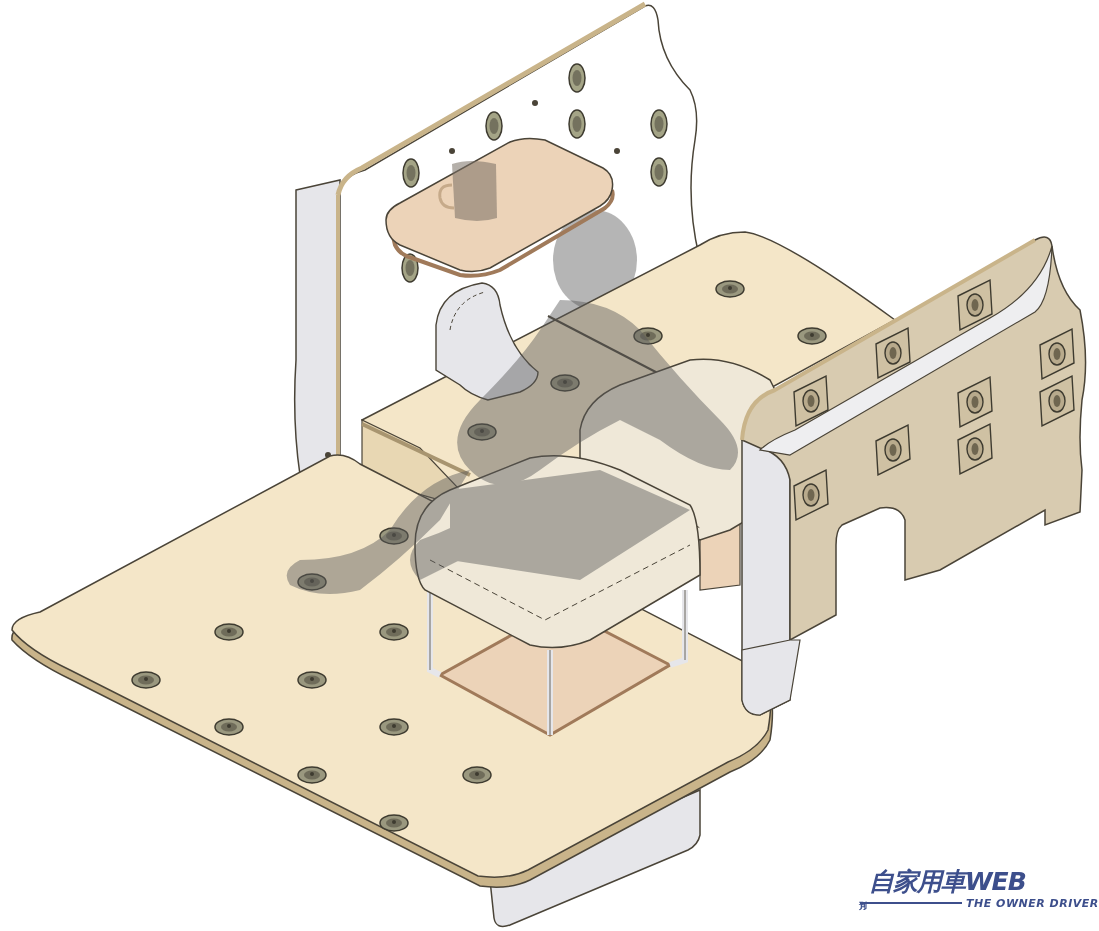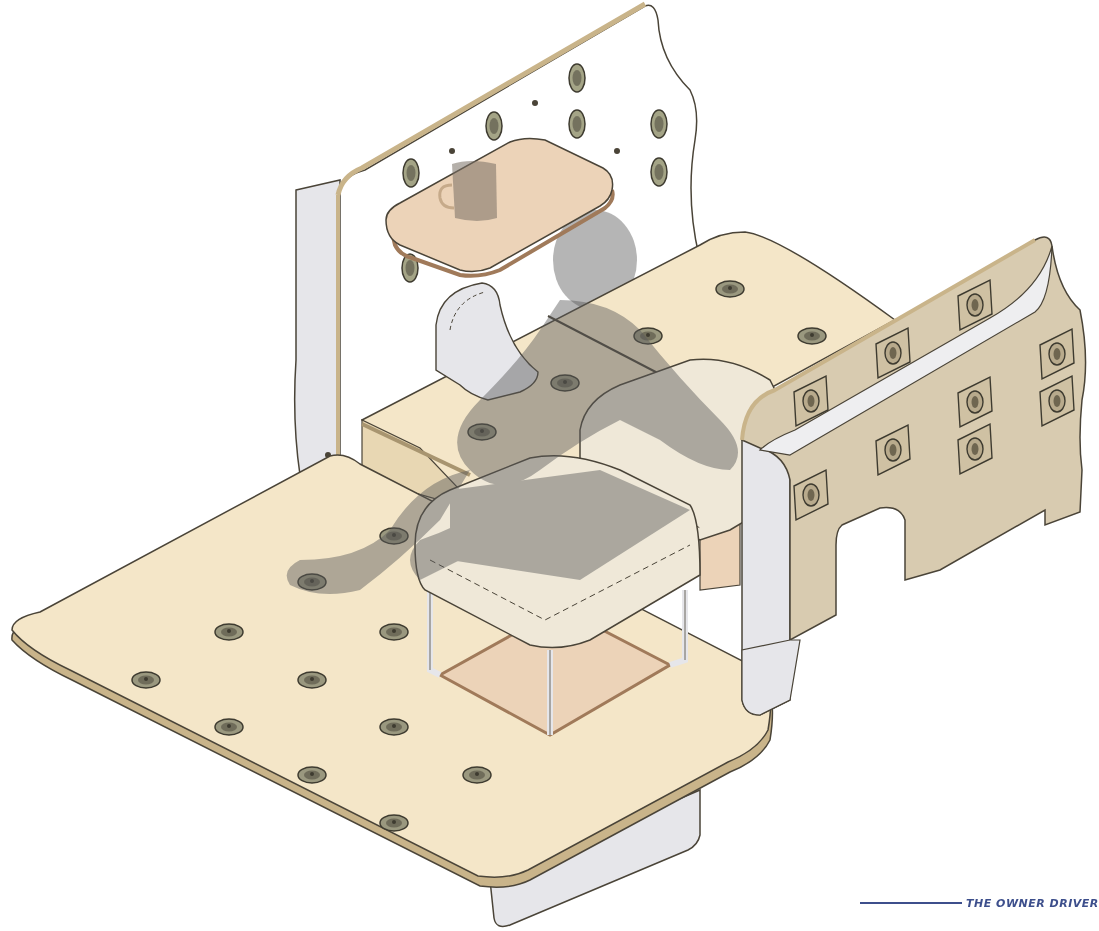--- a/index.html
+++ b/index.html
@@ -133,15 +133,19 @@
     <use href="#psock" x="1057" y="402"></use>
     <use href="#psock" x="893" y="451"></use>
     <use href="#psock" x="975" y="450"></use>
     <use href="#psock" x="811" y="496"></use>
   </g>
 
   <path d="M742,650 L742,700 Q745,715 760,715 L790,700 L800,640 L790,640 Z" fill="#e6e6ea" stroke="#4a4438" stroke-width="1.2"></path>
 </svg>
 
 <div class="logo">
+  <div class="logo-kanji">
+    <span class="logo-small">月刊</span>
+    <span class="logo-main">自家用車WEB</span>
+  </div>
   <div class="logo-line"></div>
   <div class="logo-sub">THE OWNER DRIVER</div>
 </div>
 
 </body></html>

